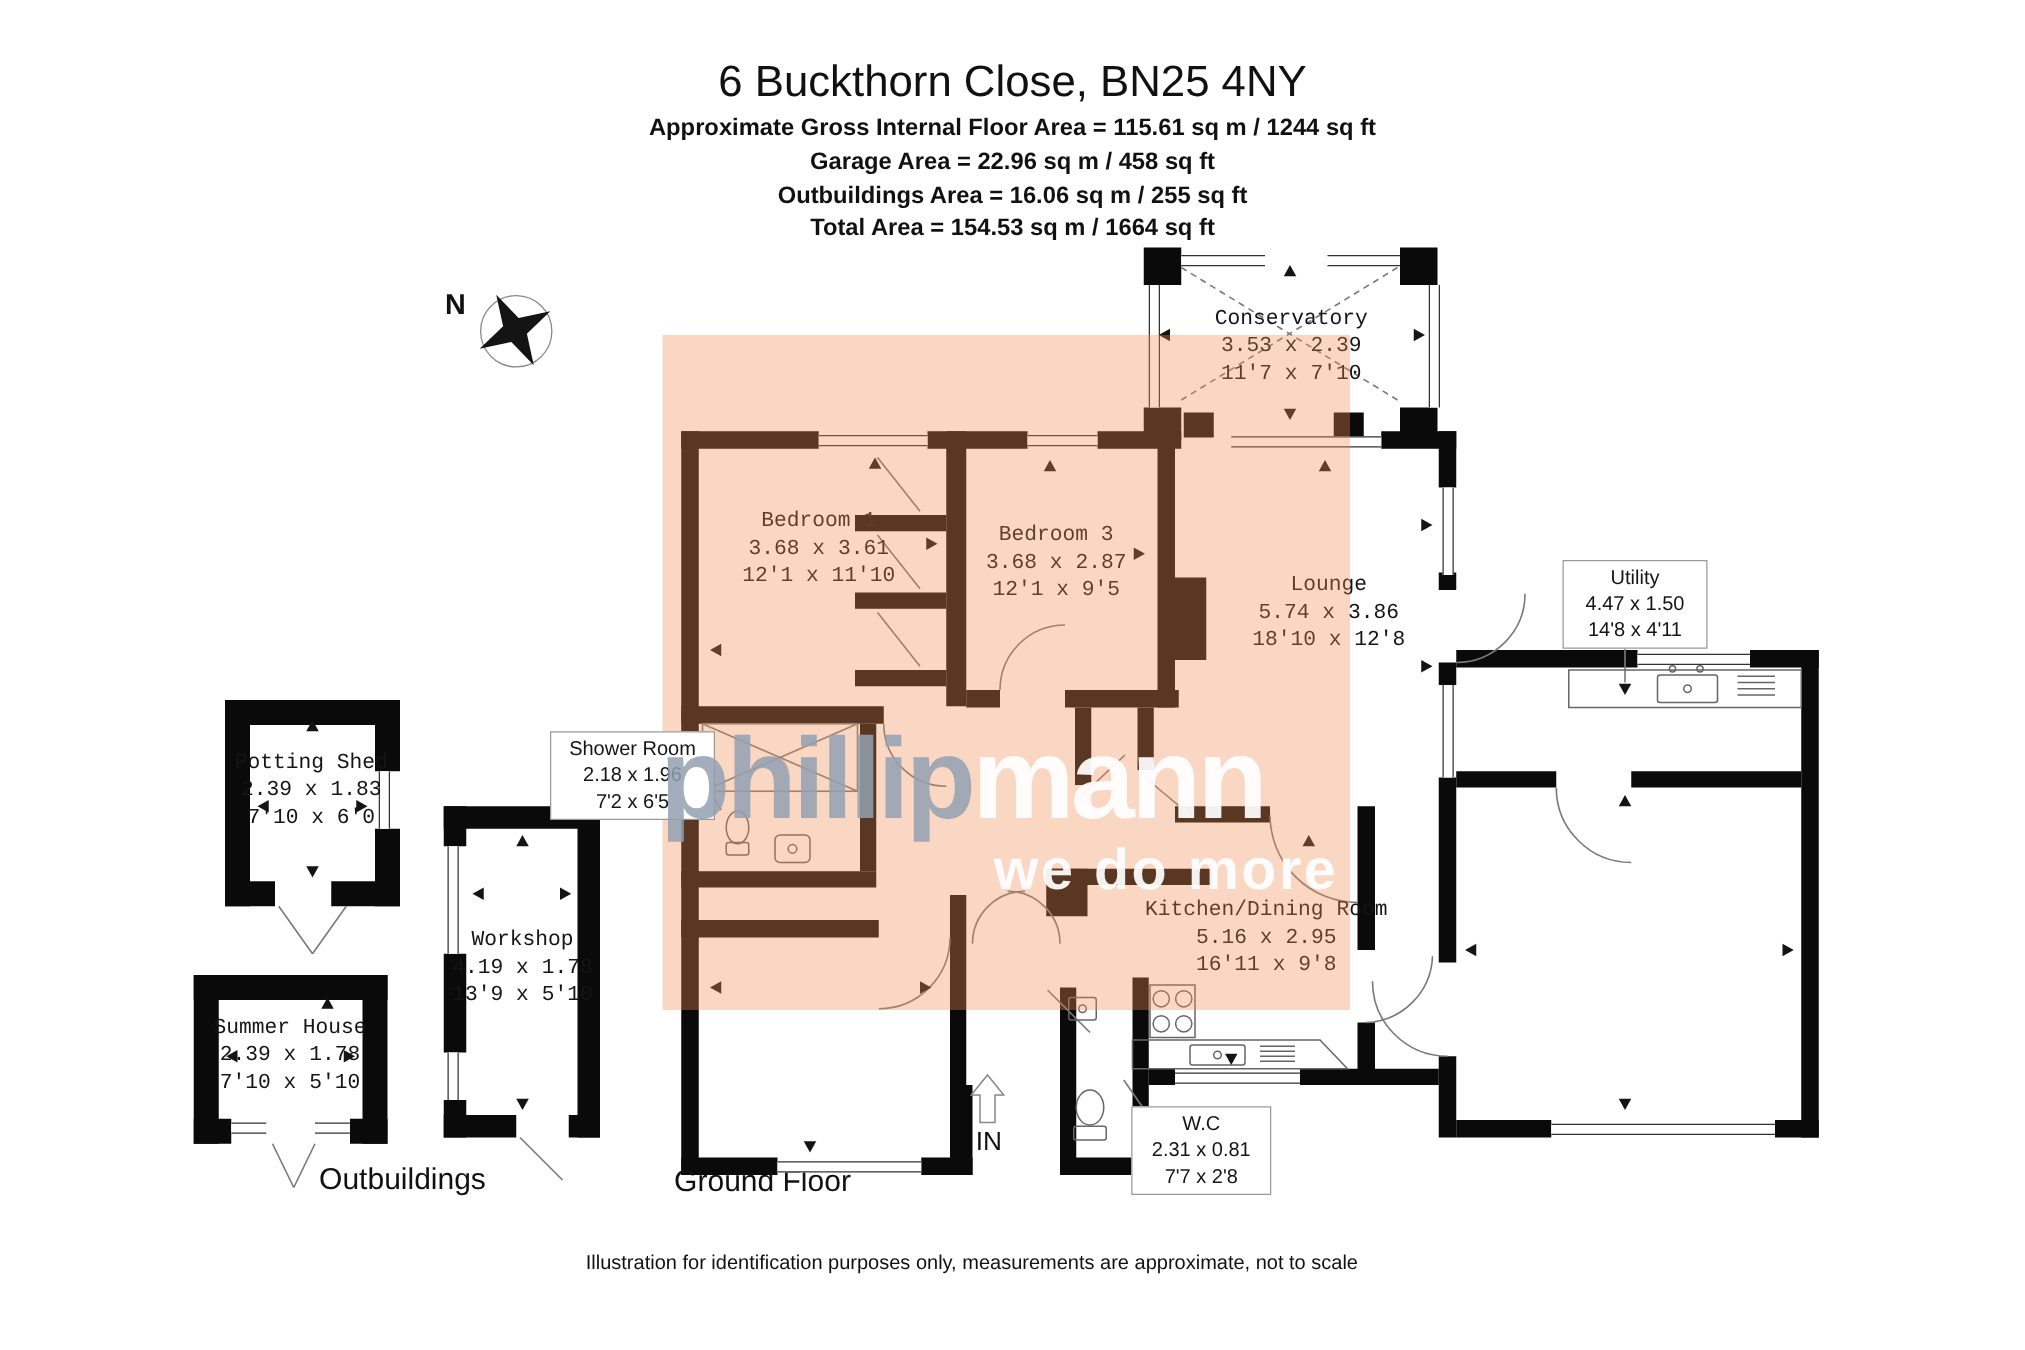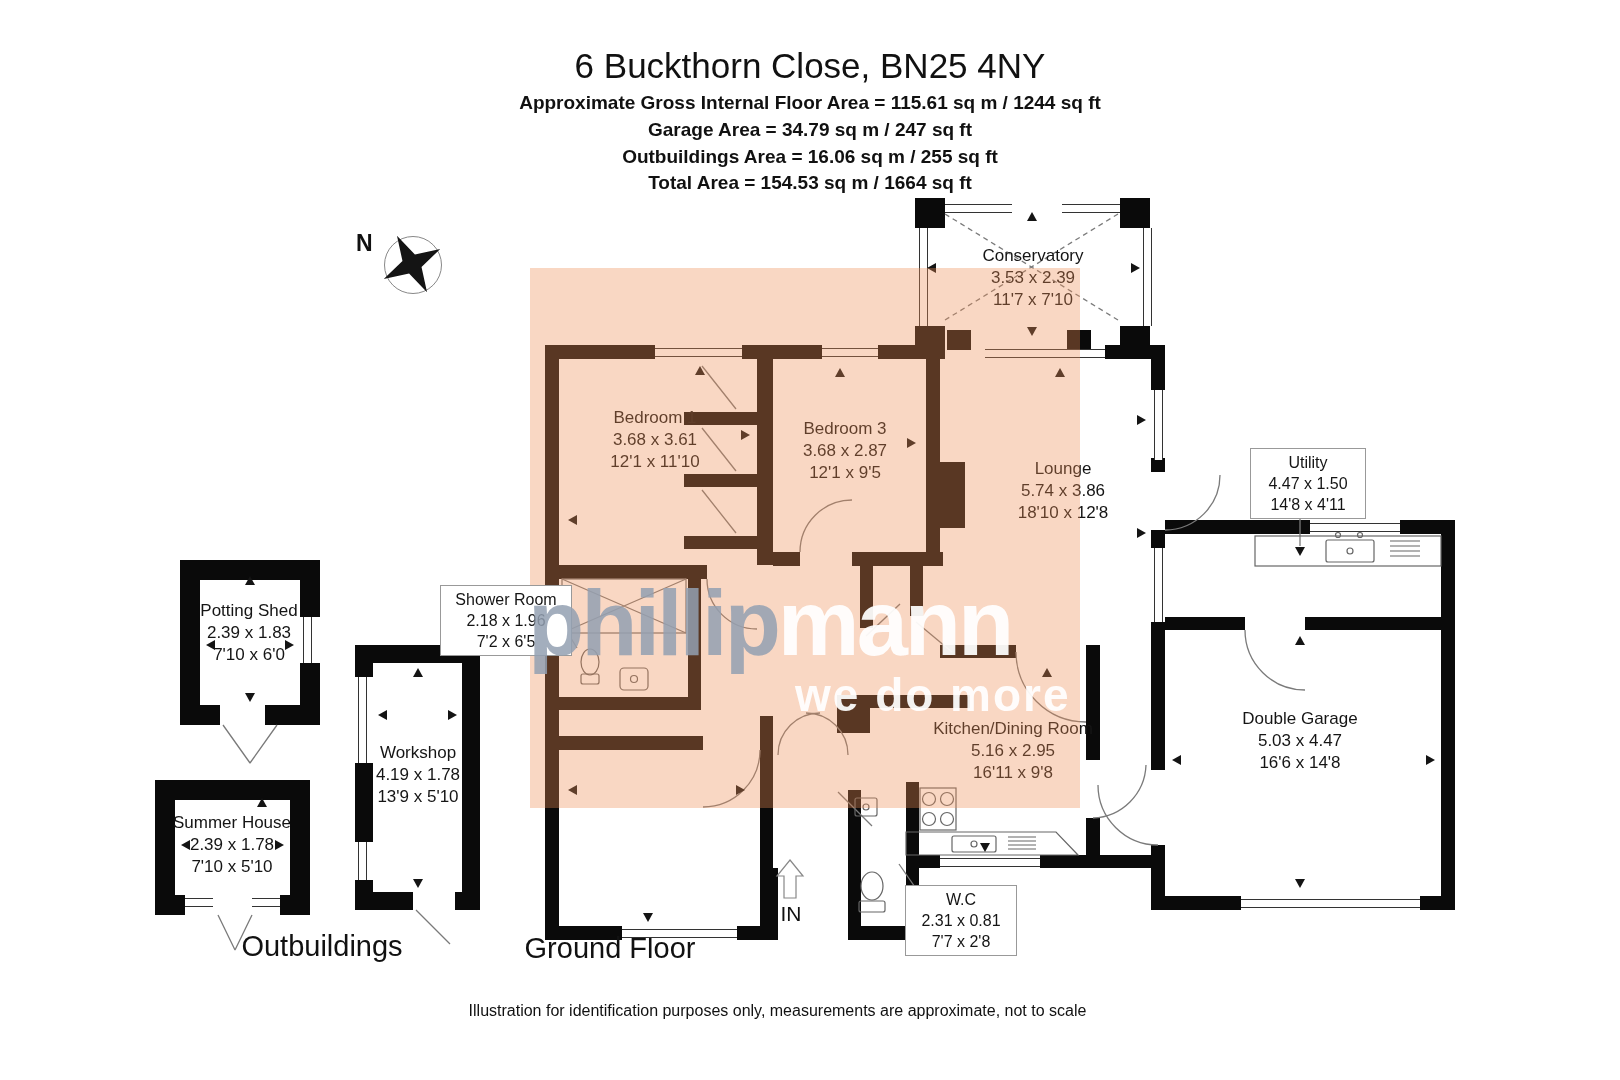--- a/index.html
+++ b/index.html
@@ -5,53 +5,53 @@
   html,body{margin:0;padding:0;background:#fff;}
   #stage{position:relative;width:1620px;height:1080px;background:#fff;overflow:hidden;
          font-family:"Liberation Sans",sans-serif;color:#111;}
   
   .w{position:absolute;background:#0a0a0a;}
   
   .wnh{position:absolute;height:9px;background:#fff;border-top:1.4px solid #333;border-bottom:1.4px solid #333;box-sizing:border-box;z-index:2;}
   .wnv{position:absolute;width:9px;background:#fff;border-left:1.4px solid #333;border-right:1.4px solid #333;box-sizing:border-box;z-index:2;}
   svg.detail{position:absolute;left:0;top:0;z-index:3;}
   .rlabel{position:absolute;z-index:4;text-align:center;font-size:17px;line-height:22px;color:#151515;}
-  .rlabel span{display:block;}
+  .rlabel span{display:block;font-family:Liberation Mono, monospace;}
   .lbox{position:absolute;z-index:6;text-align:center;font-size:16px;line-height:21px;background:#fff;
         border:1px solid #999;padding:3px 6px;color:#151515;}
   .lbox span{display:block;}
   #overlay{position:absolute;left:530px;top:268px;width:550px;height:540px;
            background:rgba(238,140,82,0.35);z-index:5;pointer-events:none;}
   #wm{position:absolute;left:528px;top:577px;z-index:7;font-weight:bold;font-size:92px;
       letter-spacing:-3px;line-height:92px;pointer-events:none;white-space:nowrap;}
   #wm .lt{color:rgba(147,160,178,0.85);}
   #wm .wh{color:rgba(255,255,255,0.93);}
   #wm-tag{position:absolute;left:795px;top:668px;z-index:7;font-weight:bold;font-size:46px;
           color:rgba(255,255,255,0.93);letter-spacing:2px;pointer-events:none;white-space:nowrap;}
   #title{position:absolute;left:0;top:46px;width:1620px;text-align:center;font-size:35px;color:#111;}
   .hline{position:absolute;left:0;width:1620px;text-align:center;font-weight:bold;font-size:19px;color:#111;}
-  .seclabel{position:absolute;font-size:29px;color:#111;}
+  .seclabel{position:absolute;font-size:24px;color:#111;}
   #disclaimer{position:absolute;left:0;top:1002px;width:1555px;text-align:center;font-size:16px;color:#111;}
   
   #compass-circle{position:absolute;left:384px;top:236px;width:56px;height:56px;border:1.5px solid #888;
                   border-radius:50%;z-index:2;}
   #compass-star{position:absolute;left:380px;top:232px;width:64px;height:64px;background:#141414;z-index:2;
     clip-path:polygon(50% 0%,61% 39%,100% 50%,61% 61%,50% 100%,39% 61%,0% 50%,39% 39%);
     transform:rotate(-28deg);}
   #compass-n{position:absolute;left:356px;top:230px;font-size:23px;font-weight:bold;z-index:2;color:#111;}
   #in-label{position:absolute;left:766px;top:902px;width:50px;text-align:center;font-size:21px;color:#111;z-index:4;}
 </style>
 </head>
 <body>
 
 <div id="stage">
 
   <div id="title">6 Buckthorn Close, BN25 4NY</div>
   <div class="hline" style="top:92px">Approximate Gross Internal Floor Area = 115.61 sq m / 1244 sq ft</div>
-  <div class="hline" style="top:119px">Garage Area = 34.79 sq m / 247 sq ft</div>
+  <div class="hline" style="top:119px">Garage Area = 22.96 sq m / 458 sq ft</div>
   <div class="hline" style="top:146px">Outbuildings Area = 16.06 sq m / 255 sq ft</div>
   <div class="hline" style="top:172px">Total Area = 154.53 sq m / 1664 sq ft</div>
 
   <div id="compass-circle"></div>
   <div id="compass-star"></div>
   <div id="compass-n">N</div>
 
   <b class="w" style="left:545px;top:345px;width:110px;height:14px"></b>
   <b class="w" style="left:742px;top:345px;width:80px;height:14px"></b>
   <b class="w" style="left:878px;top:345px;width:67px;height:14px"></b>
@@ -253,25 +253,20 @@
   <div class="rlabel" style="left:973px;top:458px;width:180px">
     <span>Lounge</span>
     <span>5.74 x 3.86</span>
     <span>18'10 x 12'8</span>
   </div>
   <div class="rlabel" style="left:903px;top:718px;width:220px">
     <span>Kitchen/Dining Room</span>
     <span>5.16 x 2.95</span>
     <span>16'11 x 9'8</span>
   </div>
-  <div class="rlabel" style="left:1210px;top:708px;width:180px">
-    <span>Double Garage</span>
-    <span>5.03 x 4.47</span>
-    <span>16'6 x 14'8</span>
-  </div>
   <div class="rlabel" style="left:159px;top:600px;width:180px">
     <span>Potting Shed</span>
     <span>2.39 x 1.83</span>
     <span>7'10 x 6'0</span>
   </div>
   <div class="rlabel" style="left:328px;top:742px;width:180px">
     <span>Workshop</span>
     <span>4.19 x 1.78</span>
     <span>13'9 x 5'10</span>
   </div>

